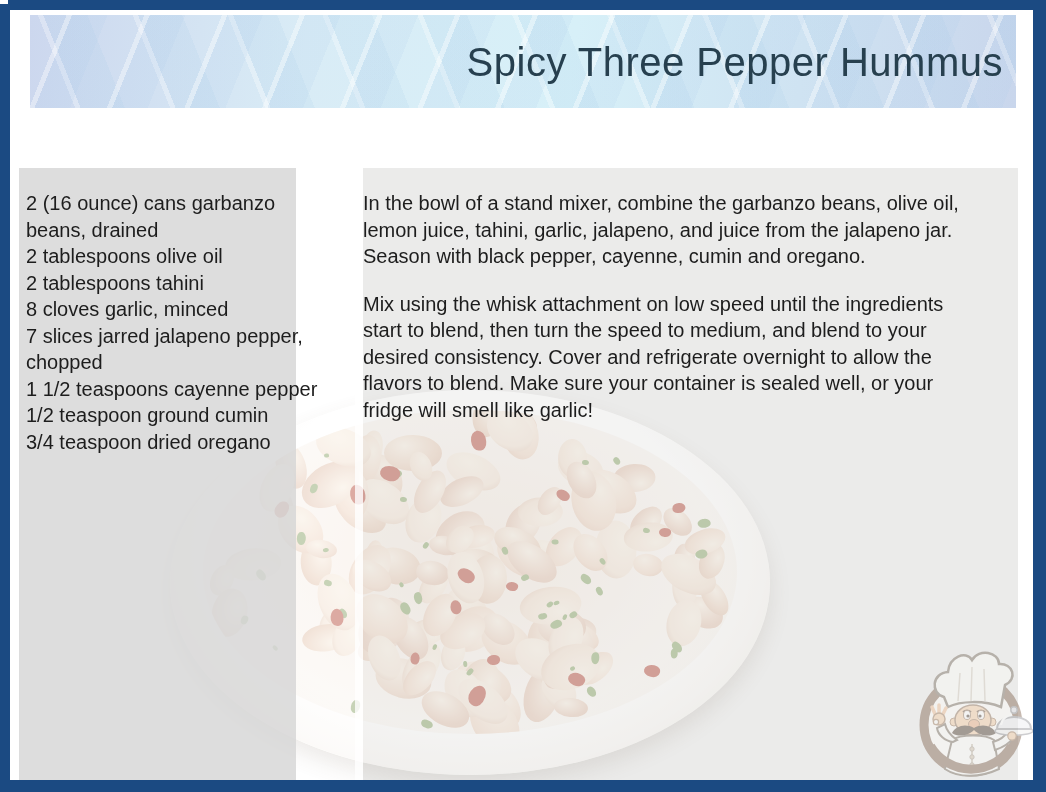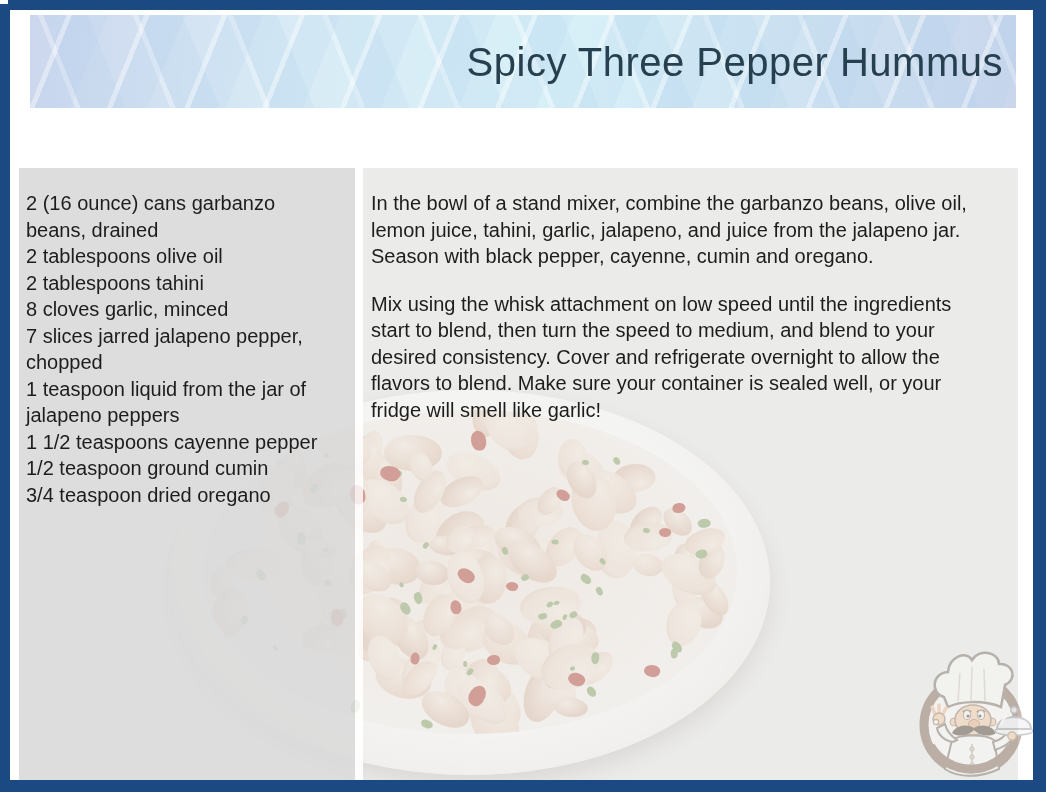--- a/index.html
+++ b/index.html
@@ -51,33 +51,33 @@
     position:absolute;left:33px;top:20px;width:534px;height:324px;border-radius:50%;overflow:hidden;
     background:radial-gradient(ellipse at 50% 45%, rgba(235,208,186,.55) 0%, rgba(240,224,208,.30) 72%, rgba(246,239,231,.12) 100%);
   }
   .bean{position:absolute;border-radius:50%;}
   .fleck{position:absolute;}
   .fleck.green{background:#84a061;border-radius:45% 60% 50% 55%;}
   .fleck.red{background:#b34433;border-radius:58% 42% 52% 48%;}
 
   
   .panel-left{
-    position:absolute;left:19px;top:168px;width:336px;height:612px;z-index:3;
+    position:absolute;left:19px;top:168px;width:277px;height:612px;z-index:3;
     background:rgba(213,213,213,.82);box-sizing:border-box;
     padding:22px 0 0 7px;
   }
   .ing-item{width:298px;font-size:20px;line-height:26.5px;color:#1d1d1d;}
 
   
   .divider-strip{position:absolute;left:355px;top:168px;width:8px;height:612px;background:rgba(255,255,255,.78);z-index:3;}
 
   
   .dir-text{
     position:absolute;left:363px;top:168px;width:655px;z-index:4;box-sizing:border-box;
-    padding:22px 0 0 8px;
+    padding:22px 0 0 0;
   }
   .dir-text p{margin:0 0 21px 0;width:612px;font-size:20px;line-height:26.5px;color:#1d1d1d;}
 
   
   .chef{position:absolute;left:908px;top:645px;width:126px;height:136px;z-index:4;opacity:.42;}
 </style>
 <title>Spicy Three Pepper Hummus</title></head>
 <body>
 
 <div class="stage">
@@ -263,21 +263,20 @@
       </div>
   </div>
 
   <div class="panel-left">
     <div>
       <div class="ing-item">2 (16 ounce) cans garbanzo beans, drained</div>
       <div class="ing-item">2 tablespoons olive oil</div>
       <div class="ing-item">2 tablespoons tahini</div>
       <div class="ing-item">8 cloves garlic, minced</div>
       <div class="ing-item">7 slices jarred jalapeno pepper, chopped</div>
-      <div class="ing-item">1 teaspoon liquid from the jar of jalapeno peppers</div>
       <div class="ing-item">1 1/2 teaspoons cayenne pepper</div>
       <div class="ing-item">1/2 teaspoon ground cumin</div>
       <div class="ing-item">3/4 teaspoon dried oregano</div>
     </div>
   </div>
 
   <div class="divider-strip"></div>
 
   <div class="dir-text">
     <p>In the bowl of a stand mixer, combine the garbanzo beans, olive oil, lemon juice, tahini, garlic, jalapeno, and juice from the jalapeno jar. Season with black pepper, cayenne, cumin and oregano.</p>

